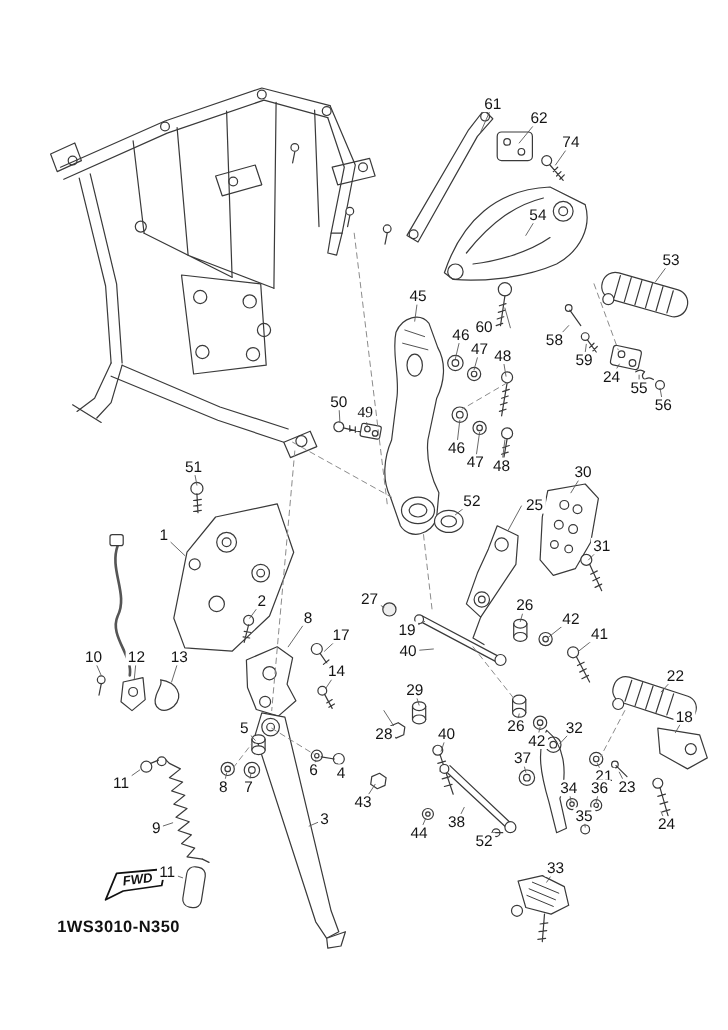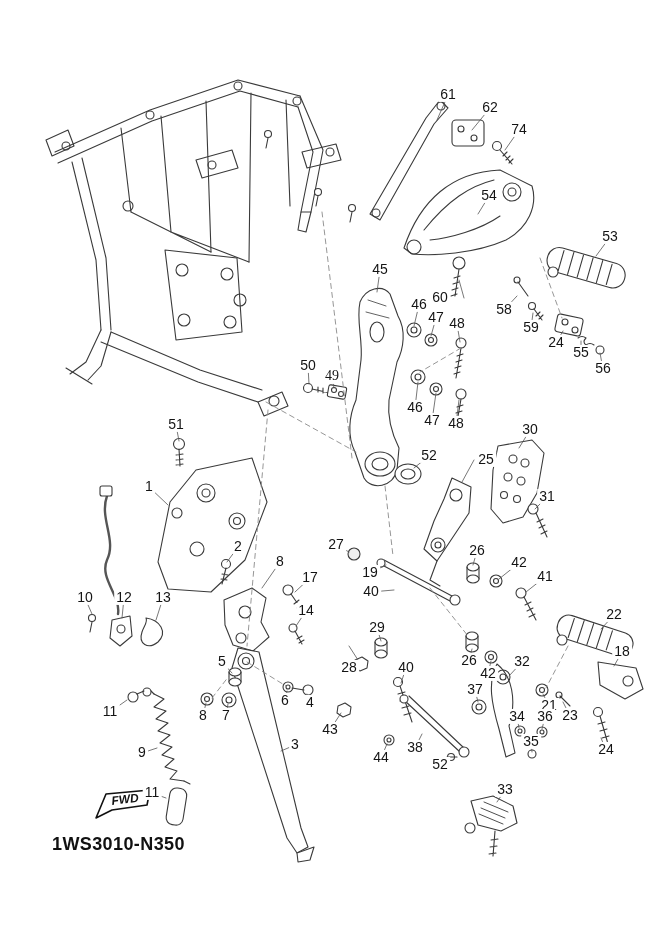--- a/index.html
+++ b/index.html
@@ -9,21 +9,21 @@
   }
   .art{position:absolute;left:0;top:0;}
   #callout-layer{position:absolute;left:0;top:0;width:662px;height:804px;}
   .callout{
     position:absolute;transform:translate(-50%,-55%);
     font-size:14px;font-weight:500;color:#141414;line-height:1.05;
     background:#ffffff;padding:0 2px;white-space:nowrap;
   }
   .code{
     position:absolute;left:52px;top:834px;
-    font-size:18px;font-weight:600;letter-spacing:.4px;color:#111;
+    font-size:15px;font-weight:600;letter-spacing:.4px;color:#111;
   }
 </style>
 </head>
 <body>
 
 <div class="stage">
 
   <svg class="art" width="662" height="936" viewBox="0 0 662 936">
     <g stroke="#3a3a3a" stroke-width="1.1" fill="none" stroke-linejoin="round" stroke-linecap="round">
 

